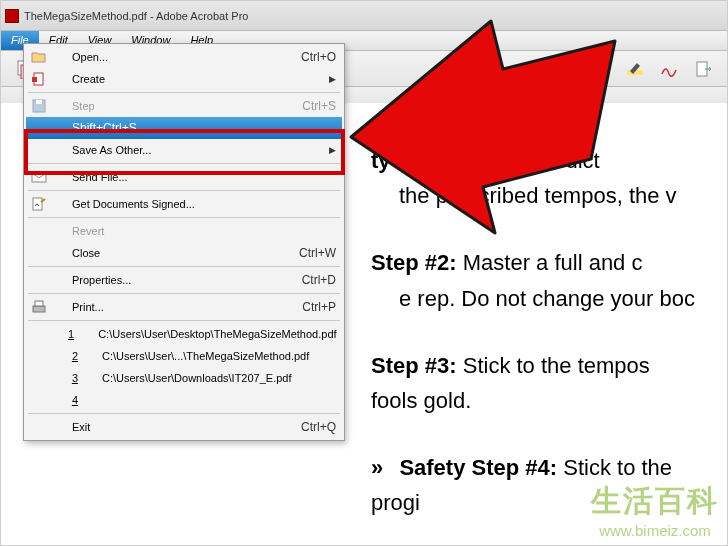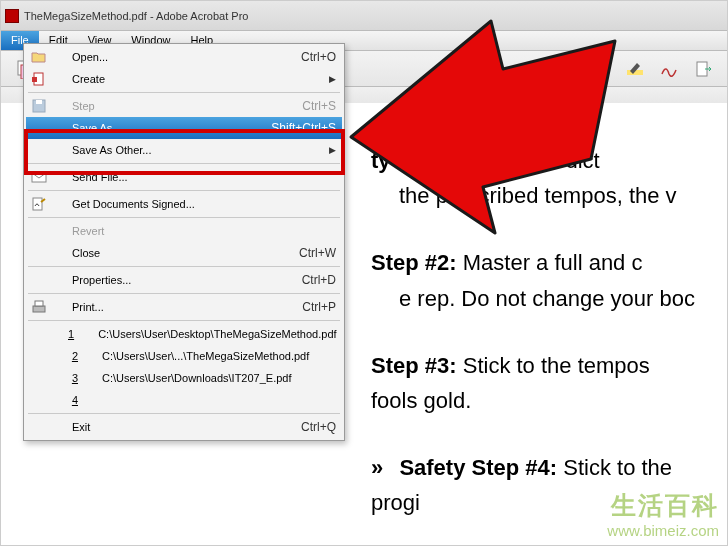--- a/index.html
+++ b/index.html
@@ -35,20 +35,21 @@
   .menubar {
     display: flex;
     height: 20px;
     background: linear-gradient(#f5f5f5, #e3e3e3);
     border-bottom: 1px solid #bbb;
     align-items: stretch;
   }
   .menubar-item {
     padding: 3px 10px;
     cursor: default;
+    font-style: italic;
   }
   .menubar-item.active {
     background: linear-gradient(#4aa3e0, #1a6fc0);
     color: #fff;
   }
 
   
   .toolbar {
     height: 36px;
     display: flex;
@@ -179,21 +180,21 @@
   }
 
   
   .watermark {
     position: absolute;
     right: 8px; bottom: 6px;
     text-align: right;
     font-family: "Microsoft YaHei", sans-serif;
   }
   .watermark .w1 {
-    font-size: 25px;
+    font-size: 30px;
     font-weight: bold;
     color: rgba(120,175,30,0.55);
     letter-spacing: 2px;
   }
   .watermark .w2 {
     font-size: 15px;
     color: rgba(120,175,30,0.55);
     text-align: center;
   }
 </style>
@@ -331,21 +332,20 @@
         <svg width="16" height="16">
           <rect x="2" y="2" width="12" height="12" fill="#bcd" stroke="#9ab"></rect>
           <rect x="5" y="2" width="6" height="4" fill="#fff"></rect>
         </svg>
       </span>
       <span class="mi-label">Step</span>
       <span class="mi-accel">Ctrl+S</span>
     </div>
     <div class="dropdown-item selected">
       <span class="mi-icon"></span>
-      <span class="mi-label">Save As...</span>
       <span class="mi-accel">Shift+Ctrl+S</span>
     </div>
     <div class="dropdown-item">
       <span class="mi-icon"></span>
       <span class="mi-label">Save As Other...</span>
       <span class="submenu-arrow">▶</span>
     </div>
     <div class="dropdown-sep"></div>
     <div class="dropdown-item">
       <span class="mi-icon">

